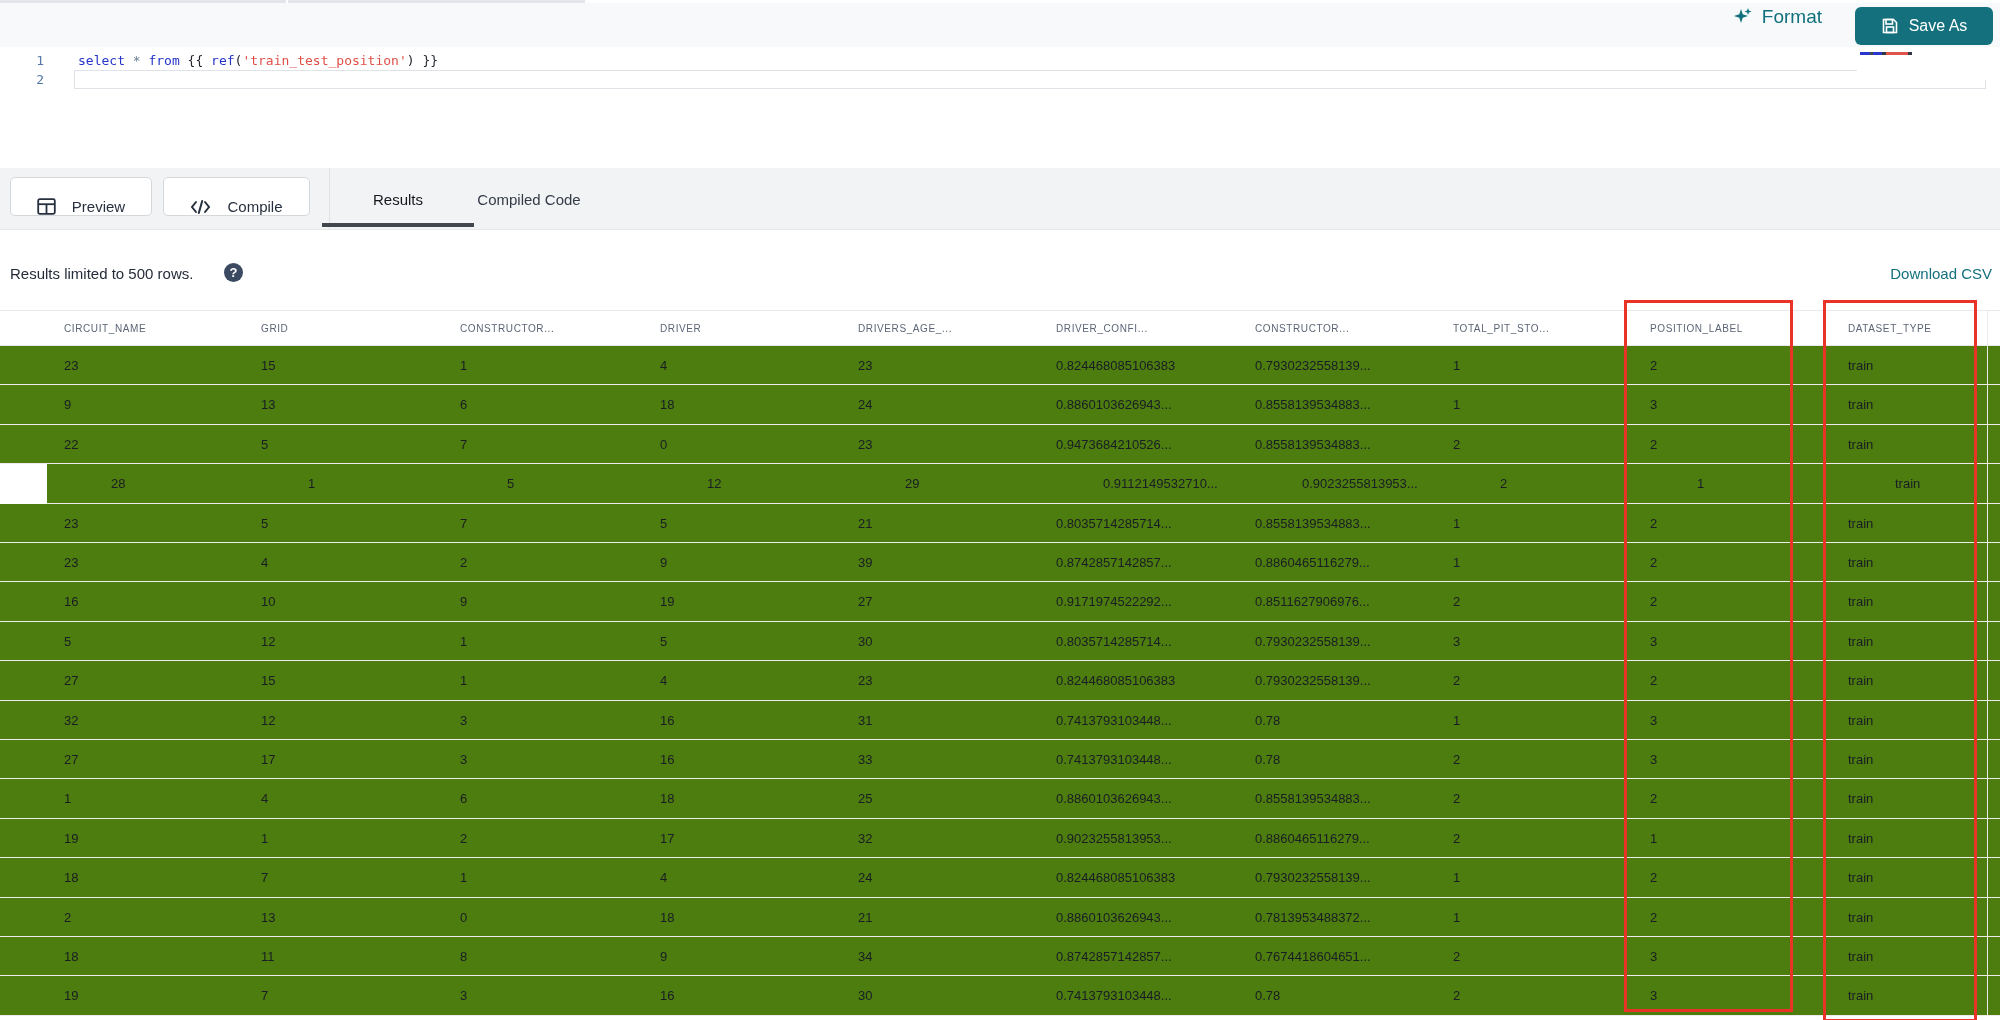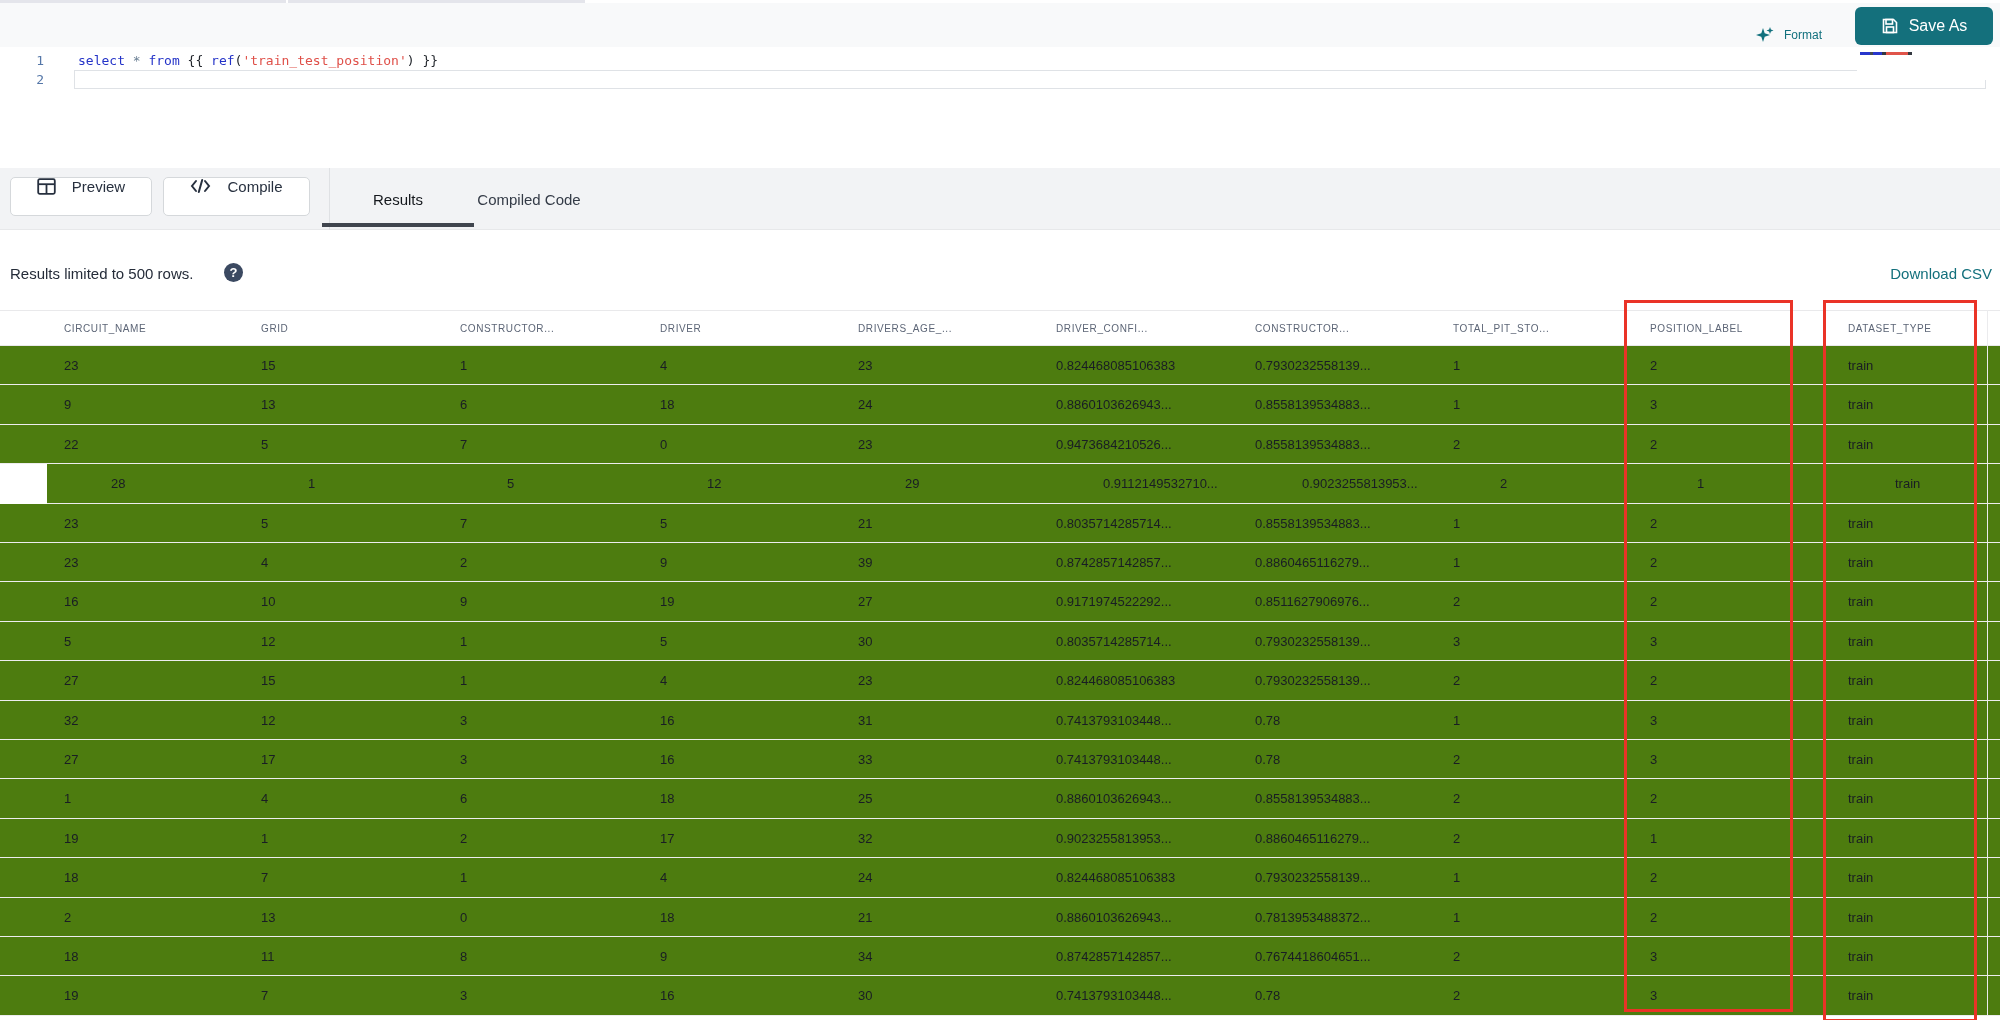--- a/index.html
+++ b/index.html
@@ -7,22 +7,22 @@
               font-family:"Liberation Sans", sans-serif; }
   .abs { position:absolute; }
   #app { position:relative; width:2000px; height:1020px; background:#fff; }
 
   
   #tabstrip { left:0; top:0; width:2000px; height:3px; background:#fff; }
   .tabseg { position:absolute; top:0; height:3px; background:#e4e5eb; }
 
   
   #toolbar { left:0; top:3px; width:2000px; height:44px; background:#f8f9fa; }
-  #format-btn { position:absolute; right:178px; top:22px; display:flex; align-items:center; gap:9px;
-                color:#11707d; font-size:12px; cursor:pointer; }
+  #format-btn { position:absolute; right:178px; top:3px; display:flex; align-items:flex-start; gap:9px;
+                color:#11707d; font-size:19px; cursor:pointer; }
   #saveas-btn { position:absolute; right:7px; top:4px; width:138px; height:38px; background:#14707c;
                 border-radius:6px; color:#fff; font-size:16px; display:flex; align-items:center;
                 justify-content:center; gap:10px; cursor:pointer; }
 
   
   #editor { left:0; top:47px; width:2000px; height:121px; background:#fff; }
   .codeline { position:absolute; left:0; width:2000px; height:19px;
               font-family:"DejaVu Sans Mono", monospace; font-size:13px; line-height:19px; }
   .lnum { position:absolute; left:0; width:44px; text-align:right; color:#5577a8; }
   .lcode { position:absolute; left:78px; white-space:pre; }
@@ -35,21 +35,21 @@
                      border:1px solid #dfe2e6; background:#fff; }
   #minimap { left:1857px; top:0px; width:133px; height:33px; background:#fff; }
   #minimap-line { left:3px; top:5px; width:56px; height:3px;
     background:linear-gradient(90deg,#2836cc 0 10px,#444a52 10px 13px,#2836cc 13px 22px,
                #333840 22px 26px,#e0544a 26px 48px,#333840 48px 52px,transparent 52px); }
 
   
   #resultbar { left:0; top:168px; width:2000px; height:62px; background:#f2f3f5;
                border-bottom:1px solid #e7e8ea; }
   .tool-btn { position:absolute; top:9px; height:39px; background:#fff; border:1px solid #d5d8db;
-              border-radius:5px; display:flex; align-items:flex-start; justify-content:center; gap:16px;
+              border-radius:5px; display:flex; align-items:flex-end; justify-content:center; gap:16px;
               color:#27303f; font-size:15px; cursor:pointer; }
   #preview-btn { left:10px; width:142px; }
   #compile-btn { left:163px; width:147px; }
   #btn-tab-sep { left:329px; top:0; width:1px; height:62px; background:#dfe1e4; }
   .rtab { position:absolute; top:0; height:62px; display:flex; align-items:center;
           font-size:15px; color:#343b47; cursor:pointer; }
   .rtab.active { color:#14171c; }
   .rtab.active::after { content:""; position:absolute; left:-26px; right:-26px; bottom:3px;
                         height:4px; background:#40454e; }
 

